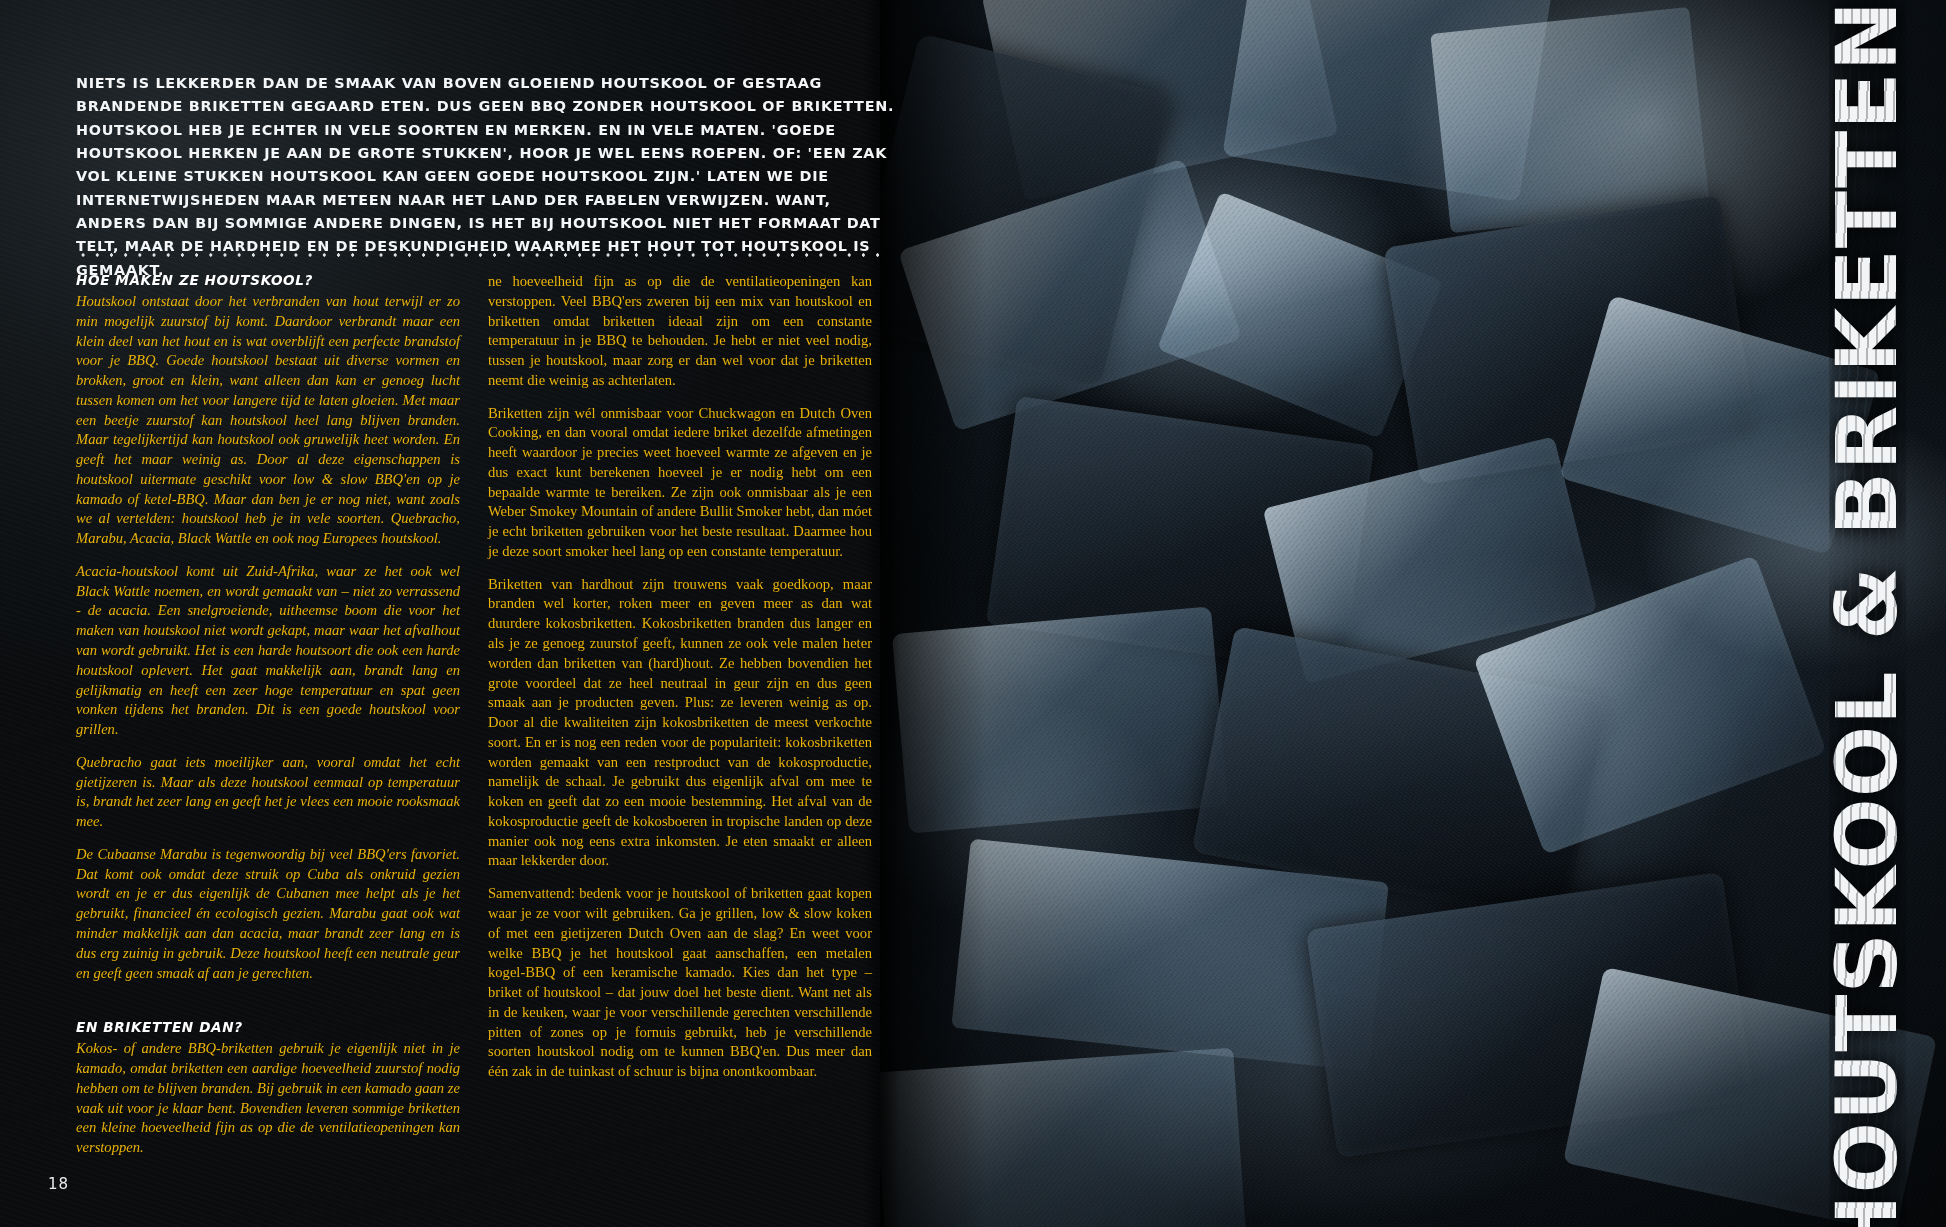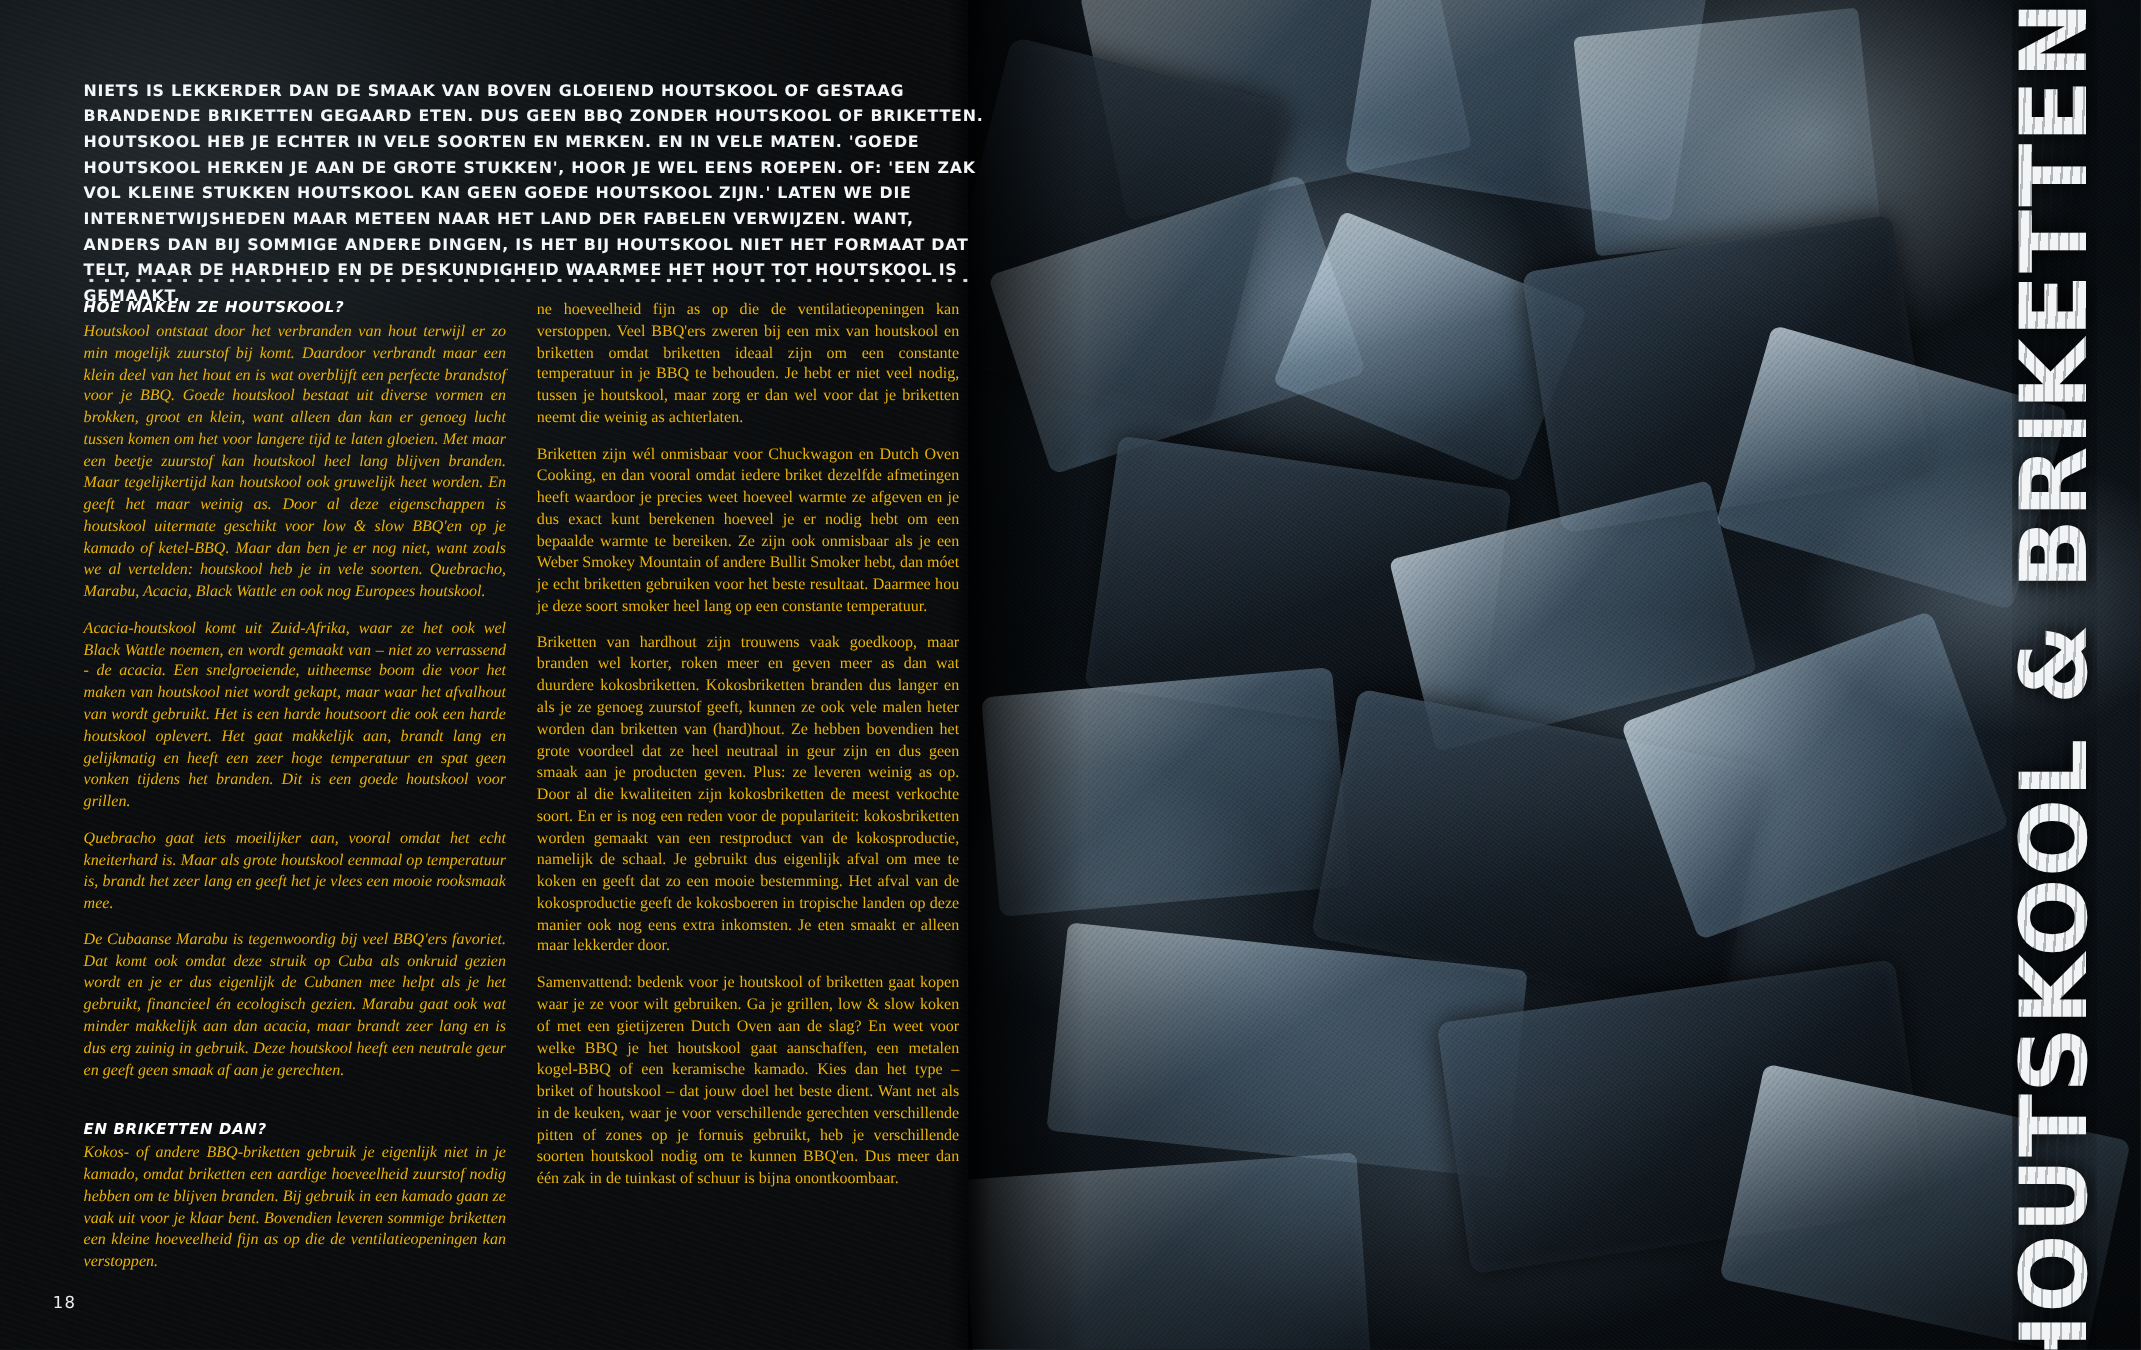--- a/index.html
+++ b/index.html
@@ -221,21 +221,21 @@
   <div class="intro">NIETS IS LEKKERDER DAN DE SMAAK VAN BOVEN GLOEIEND HOUTSKOOL OF GESTAAG BRANDENDE BRIKETTEN GEGAARD ETEN. DUS GEEN BBQ ZONDER HOUTSKOOL OF BRIKETTEN. HOUTSKOOL HEB JE ECHTER IN VELE SOORTEN EN MERKEN. EN IN VELE MATEN. 'GOEDE HOUTSKOOL HERKEN JE AAN DE GROTE STUKKEN', HOOR JE WEL EENS ROEPEN. OF: 'EEN ZAK VOL KLEINE STUKKEN HOUTSKOOL KAN GEEN GOEDE HOUTSKOOL ZIJN.' LATEN WE DIE INTERNETWIJSHEDEN MAAR METEEN NAAR HET LAND DER FABELEN VERWIJZEN. WANT, ANDERS DAN BIJ SOMMIGE ANDERE DINGEN, IS HET BIJ HOUTSKOOL NIET HET FORMAAT DAT TELT, MAAR DE HARDHEID EN DE DESKUNDIGHEID WAARMEE HET HOUT TOT HOUTSKOOL IS GEMAAKT.</div>
 
   <div class="dots"></div>
 
   <div class="cols">
 
     <div class="col left">
       <h2 class="sub">HOE MAKEN ZE HOUTSKOOL?</h2>
       <p class="body">Houtskool ontstaat door het verbranden van hout terwijl er zo min mogelijk zuurstof bij komt. Daardoor verbrandt maar een klein deel van het hout en is wat overblijft een perfecte brandstof voor je BBQ. Goede houtskool bestaat uit diverse vormen en brokken, groot en klein, want alleen dan kan er genoeg lucht tussen komen om het voor langere tijd te laten gloeien. Met maar een beetje zuurstof kan houtskool heel lang blijven branden. Maar tegelijkertijd kan houtskool ook gruwelijk heet worden. En geeft het maar weinig as. Door al deze eigenschappen is houtskool uitermate geschikt voor low &amp; slow BBQ'en op je kamado of ketel-BBQ. Maar dan ben je er nog niet, want zoals we al vertelden: houtskool heb je in vele soorten. Quebracho, Marabu, Acacia, Black Wattle en ook nog Europees houtskool.</p>
       <p class="body">Acacia-houtskool komt uit Zuid-Afrika, waar ze het ook wel Black Wattle noemen, en wordt gemaakt van – niet zo verrassend - de acacia. Een snelgroeiende, uitheemse boom die voor het maken van houtskool niet wordt gekapt, maar waar het afvalhout van wordt gebruikt. Het is een harde houtsoort die ook een harde houtskool oplevert. Het gaat makkelijk aan, brandt lang en gelijkmatig en heeft een zeer hoge temperatuur en spat geen vonken tijdens het branden. Dit is een goede houtskool voor grillen.</p>
-      <p class="body">Quebracho gaat iets moeilijker aan, vooral omdat het echt kneiterhard is. Maar als grote houtskool eenmaal op temperatuur is, brandt het zeer lang en geeft het je vlees een mooie rooksmaak mee.</p>
+      <p class="body">Quebracho gaat iets moeilijker aan, vooral omdat het echt gietijzeren is. Maar als deze houtskool eenmaal op temperatuur is, brandt het zeer lang en geeft het je vlees een mooie rooksmaak mee.</p>
       <p class="body">De Cubaanse Marabu is tegenwoordig bij veel BBQ'ers favoriet. Dat komt ook omdat deze struik op Cuba als onkruid gezien wordt en je er dus eigenlijk de Cubanen mee helpt als je het gebruikt, financieel én ecologisch gezien. Marabu gaat ook wat minder makkelijk aan dan acacia, maar brandt zeer lang en is dus erg zuinig in gebruik. Deze houtskool heeft een neutrale geur en geeft geen smaak af aan je gerechten.</p>
       <h2 class="sub spaced">EN BRIKETTEN DAN?</h2>
       <p class="body">Kokos- of andere BBQ-briketten gebruik je eigenlijk niet in je kamado, omdat briketten een aardige hoeveelheid zuurstof nodig hebben om te blijven branden. Bij gebruik in een kamado gaan ze vaak uit voor je klaar bent. Bovendien leveren sommige briketten een kleine hoeveelheid fijn as op die de ventilatieopeningen kan verstoppen.</p>
     </div>
 
     <div class="col right">
       <p class="body">ne hoeveelheid fijn as op die de ventilatieopeningen kan verstoppen. Veel BBQ'ers zweren bij een mix van houtskool en briketten omdat briketten ideaal zijn om een constante temperatuur in je BBQ te behouden. Je hebt er niet veel nodig, tussen je houtskool, maar zorg er dan wel voor dat je briketten neemt die weinig as achterlaten.</p>
       <p class="body">Briketten zijn wél onmisbaar voor Chuckwagon en Dutch Oven Cooking, en dan vooral omdat iedere briket dezelfde afmetingen heeft waardoor je precies weet hoeveel warmte ze afgeven en je dus exact kunt berekenen hoeveel je er nodig hebt om een bepaalde warmte te bereiken. Ze zijn ook onmisbaar als je een Weber Smokey Mountain of andere Bullit Smoker hebt, dan móet je echt briketten gebruiken voor het beste resultaat. Daarmee hou je deze soort smoker heel lang op een constante temperatuur.</p>
       <p class="body">Briketten van hardhout zijn trouwens vaak goedkoop, maar branden wel korter, roken meer en geven meer as dan wat duurdere kokosbriketten. Kokosbriketten branden dus langer en als je ze genoeg zuurstof geeft, kunnen ze ook vele malen heter worden dan briketten van (hard)hout. Ze hebben bovendien het grote voordeel dat ze heel neutraal in geur zijn en dus geen smaak aan je producten geven. Plus: ze leveren weinig as op. Door al die kwaliteiten zijn kokosbriketten de meest verkochte soort. En er is nog een reden voor de populariteit: kokosbriketten worden gemaakt van een restproduct van de kokosproductie, namelijk de schaal. Je gebruikt dus eigenlijk afval om mee te koken en geeft dat zo een mooie bestemming. Het afval van de kokosproductie geeft de kokosboeren in tropische landen op deze manier ook nog eens extra inkomsten. Je eten smaakt er alleen maar lekkerder door.</p>
       <p class="body">Samenvattend: bedenk voor je houtskool of briketten gaat kopen waar je ze voor wilt gebruiken. Ga je grillen, low &amp; slow koken of met een gietijzeren Dutch Oven aan de slag? En weet voor welke BBQ je het houtskool gaat aanschaffen, een metalen kogel-BBQ of een keramische kamado. Kies dan het type – briket of houtskool – dat jouw doel het beste dient. Want net als in de keuken, waar je voor verschillende gerechten verschillende pitten of zones op je fornuis gebruikt, heb je verschillende soorten houtskool nodig om te kunnen BBQ'en. Dus meer dan één zak in de tuinkast of schuur is bijna onontkoombaar.</p>

